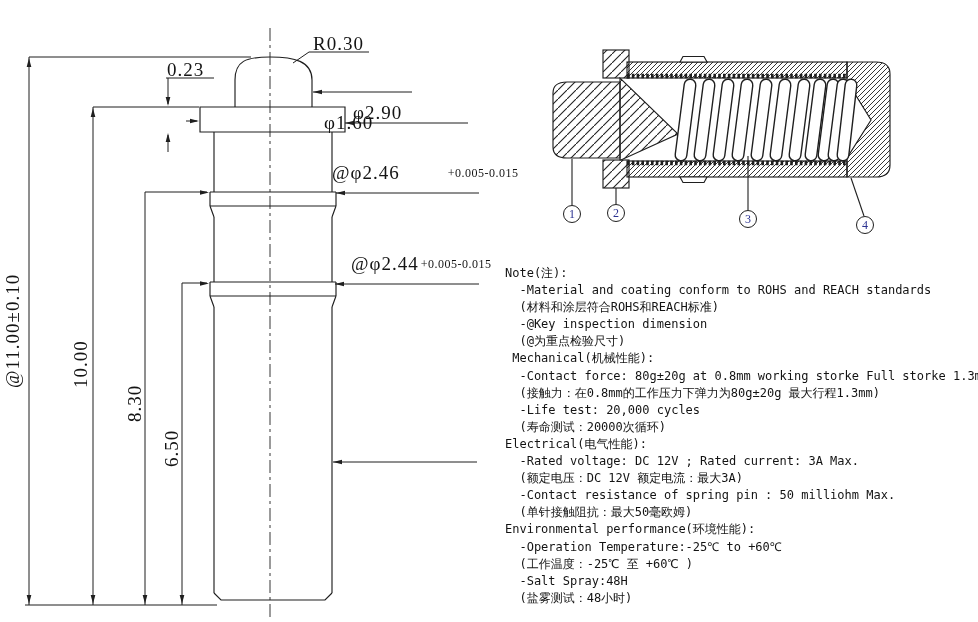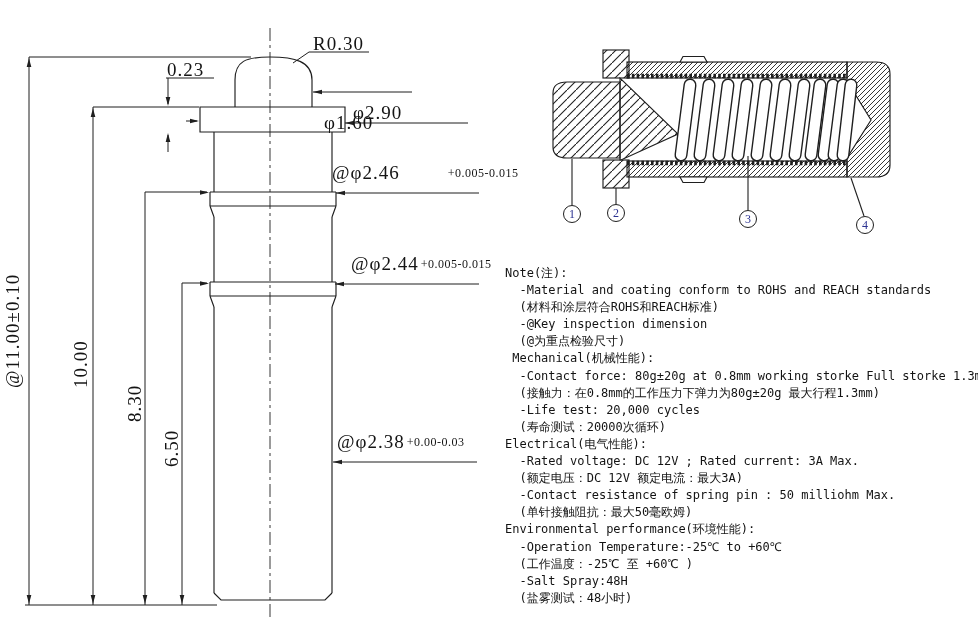--- a/index.html
+++ b/index.html
@@ -169,27 +169,20 @@
       <span>-0.015</span>
     </span>
   </div>
   <div class="dim-row" style="left:331px;top:253px;margin-left:20px;">
     <span class="dim-main">@φ2.44</span>
     <span class="dim-tol">
       <span>+0.005</span>
       <span>-0.015</span>
     </span>
   </div>
-  <div class="dim-row" style="left:337px;top:431px;">
-    <span class="dim-main">@φ2.38</span>
-    <span class="dim-tol">
-      <span>+0.00</span>
-      <span>-0.03</span>
-    </span>
-  </div>
 
   <div class="vdim" style="left:2px;top:388px;">@11.00±0.10</div>
   <div class="vdim" style="left:70px;top:388px;">10.00</div>
   <div class="vdim" style="left:124px;top:422px;">8.30</div>
   <div class="vdim" style="left:161px;top:467px;">6.50</div>
 
   <div class="balloon" style="left:563px;top:205px;">1</div>
   <div class="balloon" style="left:607px;top:204px;">2</div>
   <div class="balloon" style="left:739px;top:210px;">3</div>
   <div class="balloon" style="left:856px;top:216px;">4</div>

